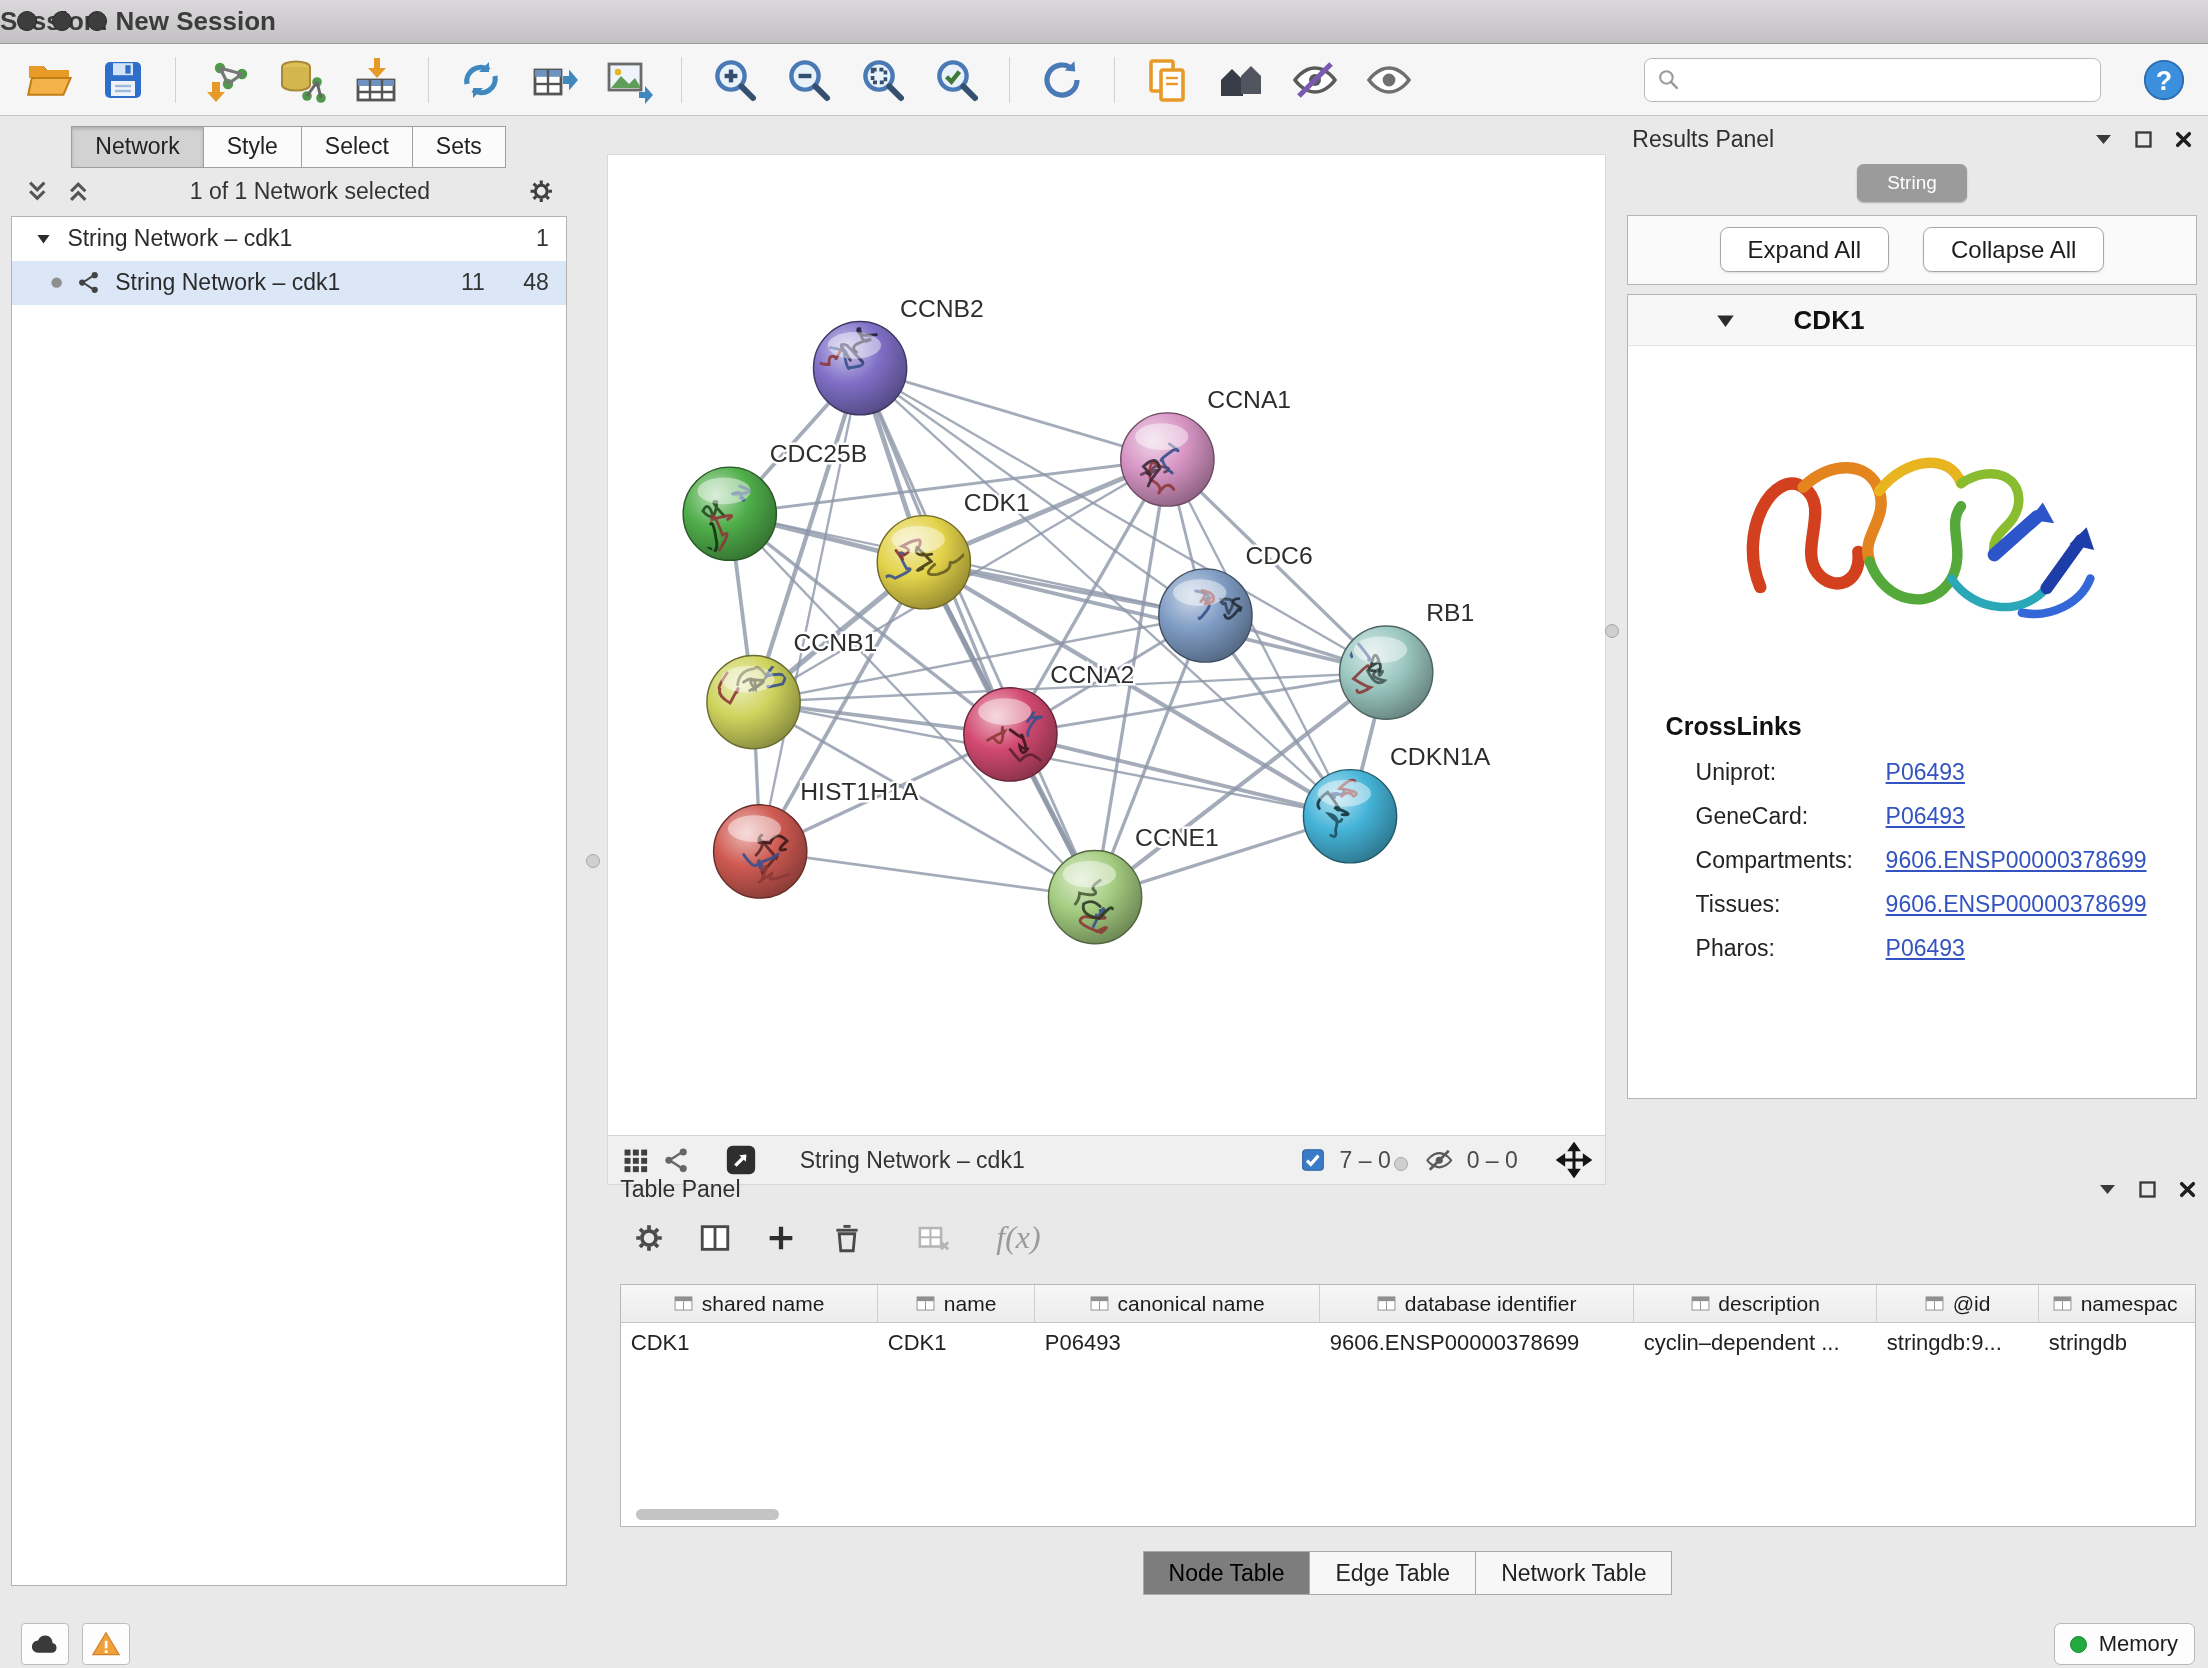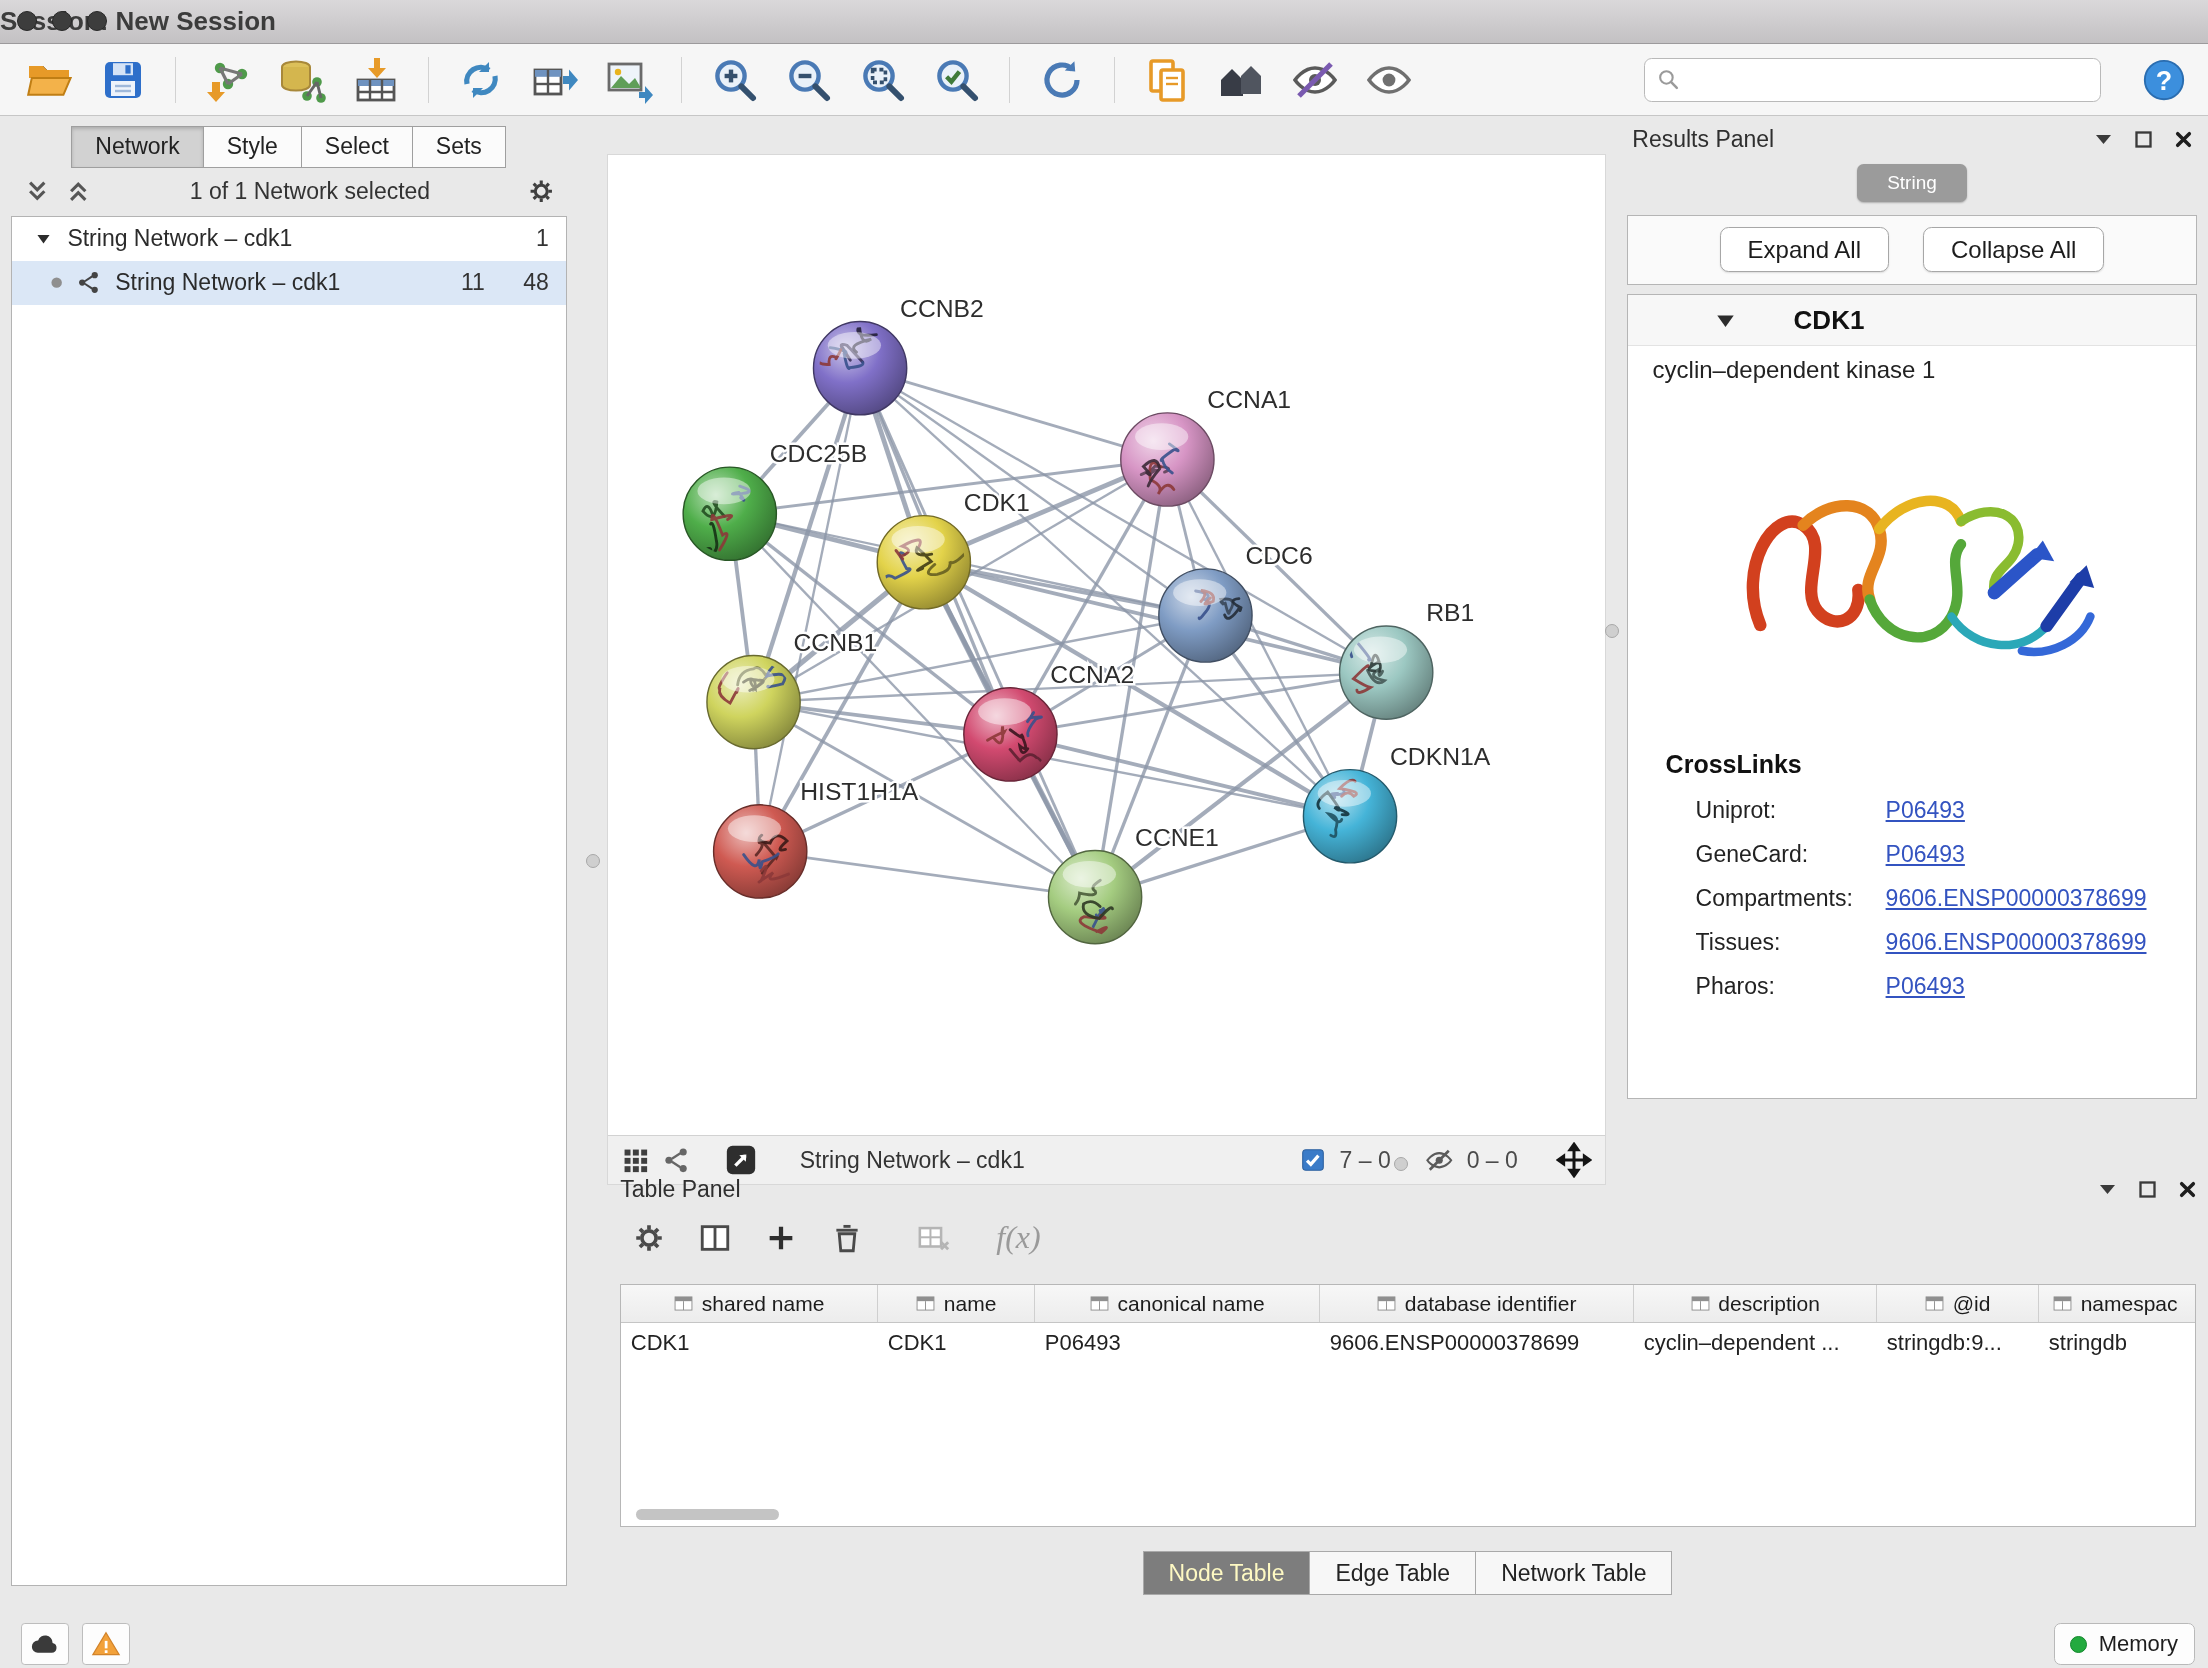--- a/index.html
+++ b/index.html
@@ -82,21 +82,21 @@
   .fx { font-family:"Liberation Serif", serif; font-style:italic; font-size:32px; color:#9a9a9a; margin-left:13.3px; }
   .tbl { position:absolute; left:13.3px; right:13.3px; top:112px; height:243px; background:#fff; border:1px solid #b7b7b7; }
   .tbl-head { display:flex; height:38px; background:linear-gradient(#f7f7f7,#ececec); border-bottom:1px solid #c5c5c5; }
   .th { display:flex; align-items:center; justify-content:center; gap:8.6px; font-size:21px; color:#1c1c1c; border-right:1px solid #cfcfcf; overflow:hidden; white-space:nowrap; }
   .tbl-row { display:flex; height:40px; align-items:center; }
   .td { font-size:22px; color:#222; padding-left:9.5px; overflow:hidden; white-space:nowrap; }
   .c0{width:257px;} .c1{width:157px;} .c2{width:285px;} .c3{width:314px;} .c4{width:243px;} .c5{width:162px;} .c6{width:152px; border-right:none;}
   .hscroll { position:absolute; left:15px; bottom:5.7px; width:143px; height:11.4px; border-radius:5.7px; background:#c4c4c4; }
   .tbl-tabs { position:absolute; left:0; right:0; top:379px; display:flex; justify-content:center; }
   .tbl-tab { font-size:23px; padding:7.6px 25px; border:1px solid #a9a9a9; background:#f7f7f7; color:#222; margin-left:-1px; }
-  .tbl-tab.sel { background:#7d7d7d; color:#fef9c3; }
+  .tbl-tab.sel { background:#7d7d7d; color:#000000; }
 
   
   .status-left { position:absolute; left:21px; top:1623px; display:flex; gap:13.3px; }
   .sq { width:48px; height:42px; background:#fdfdfd; border:1px solid #bdbdbd; border-radius:3.8px; display:flex; align-items:center; justify-content:center; }
   .sq svg { width:30px; height:30px; }
   .memory-btn { position:absolute; right:13.3px; top:1623px; width:141px; height:42px; background:#fdfdfd; border:1px solid #b9b9b9;
     border-radius:6.7px; display:flex; align-items:center; justify-content:center; gap:11.4px; font-size:22px; color:#1d1d1d; }
   .memory-btn .dot { width:17px; height:17px; border-radius:50%; background:#23aa3f; border:1px solid #13872c; }
 
   .knob { position:absolute; width:14.3px; height:14.3px; border-radius:50%; background:#cfcfcf; border:1px solid #a8a8a8; }
@@ -654,21 +654,20 @@
     <button class="rp-btn">Expand All</button>
     <button class="rp-btn">Collapse All</button>
   </div>
   <div class="rp-box2">
     <div class="gene-head">
       <svg viewBox="0 0 14 10">
           <polygon points="2,2 12,2 7,9" fill="#2c2c2c"></polygon>
         </svg>
       <span class="gname">CDK1</span>
     </div>
-    <div class="gene-desc">cyclin–dependent kinase 1</div>
     <svg class="protein" width="409" height="314" viewBox="0 0 430 330">
       <g fill="none" stroke-linecap="round">
         <path d="M55 225 C30 165 70 100 100 120 C130 140 95 185 115 210 C133 232 162 220 158 188" stroke="#d2401e" stroke-width="13"></path>
         <path d="M100 120 C128 92 170 92 180 124 C190 154 160 172 170 198" stroke="#e4841e" stroke-width="12"></path>
         <path d="M180 124 C208 88 255 84 266 116" stroke="#e8b420" stroke-width="11"></path>
         <path d="M170 198 C185 242 236 252 256 216 C272 186 250 160 266 140" stroke="#55a83a" stroke-width="11"></path>
         <path d="M266 116 C300 94 332 110 326 140 C321 164 296 166 301 191" stroke="#8abc30" stroke-width="10"></path>
         <path d="M256 216 C280 252 330 256 356 226" stroke="#2ba8b8" stroke-width="9"></path>
         <path d="M301 191 L346 151" stroke="#2b55c8" stroke-width="14"></path>
         <path d="M356 226 L392 176" stroke="#1d3da8" stroke-width="13"></path>

